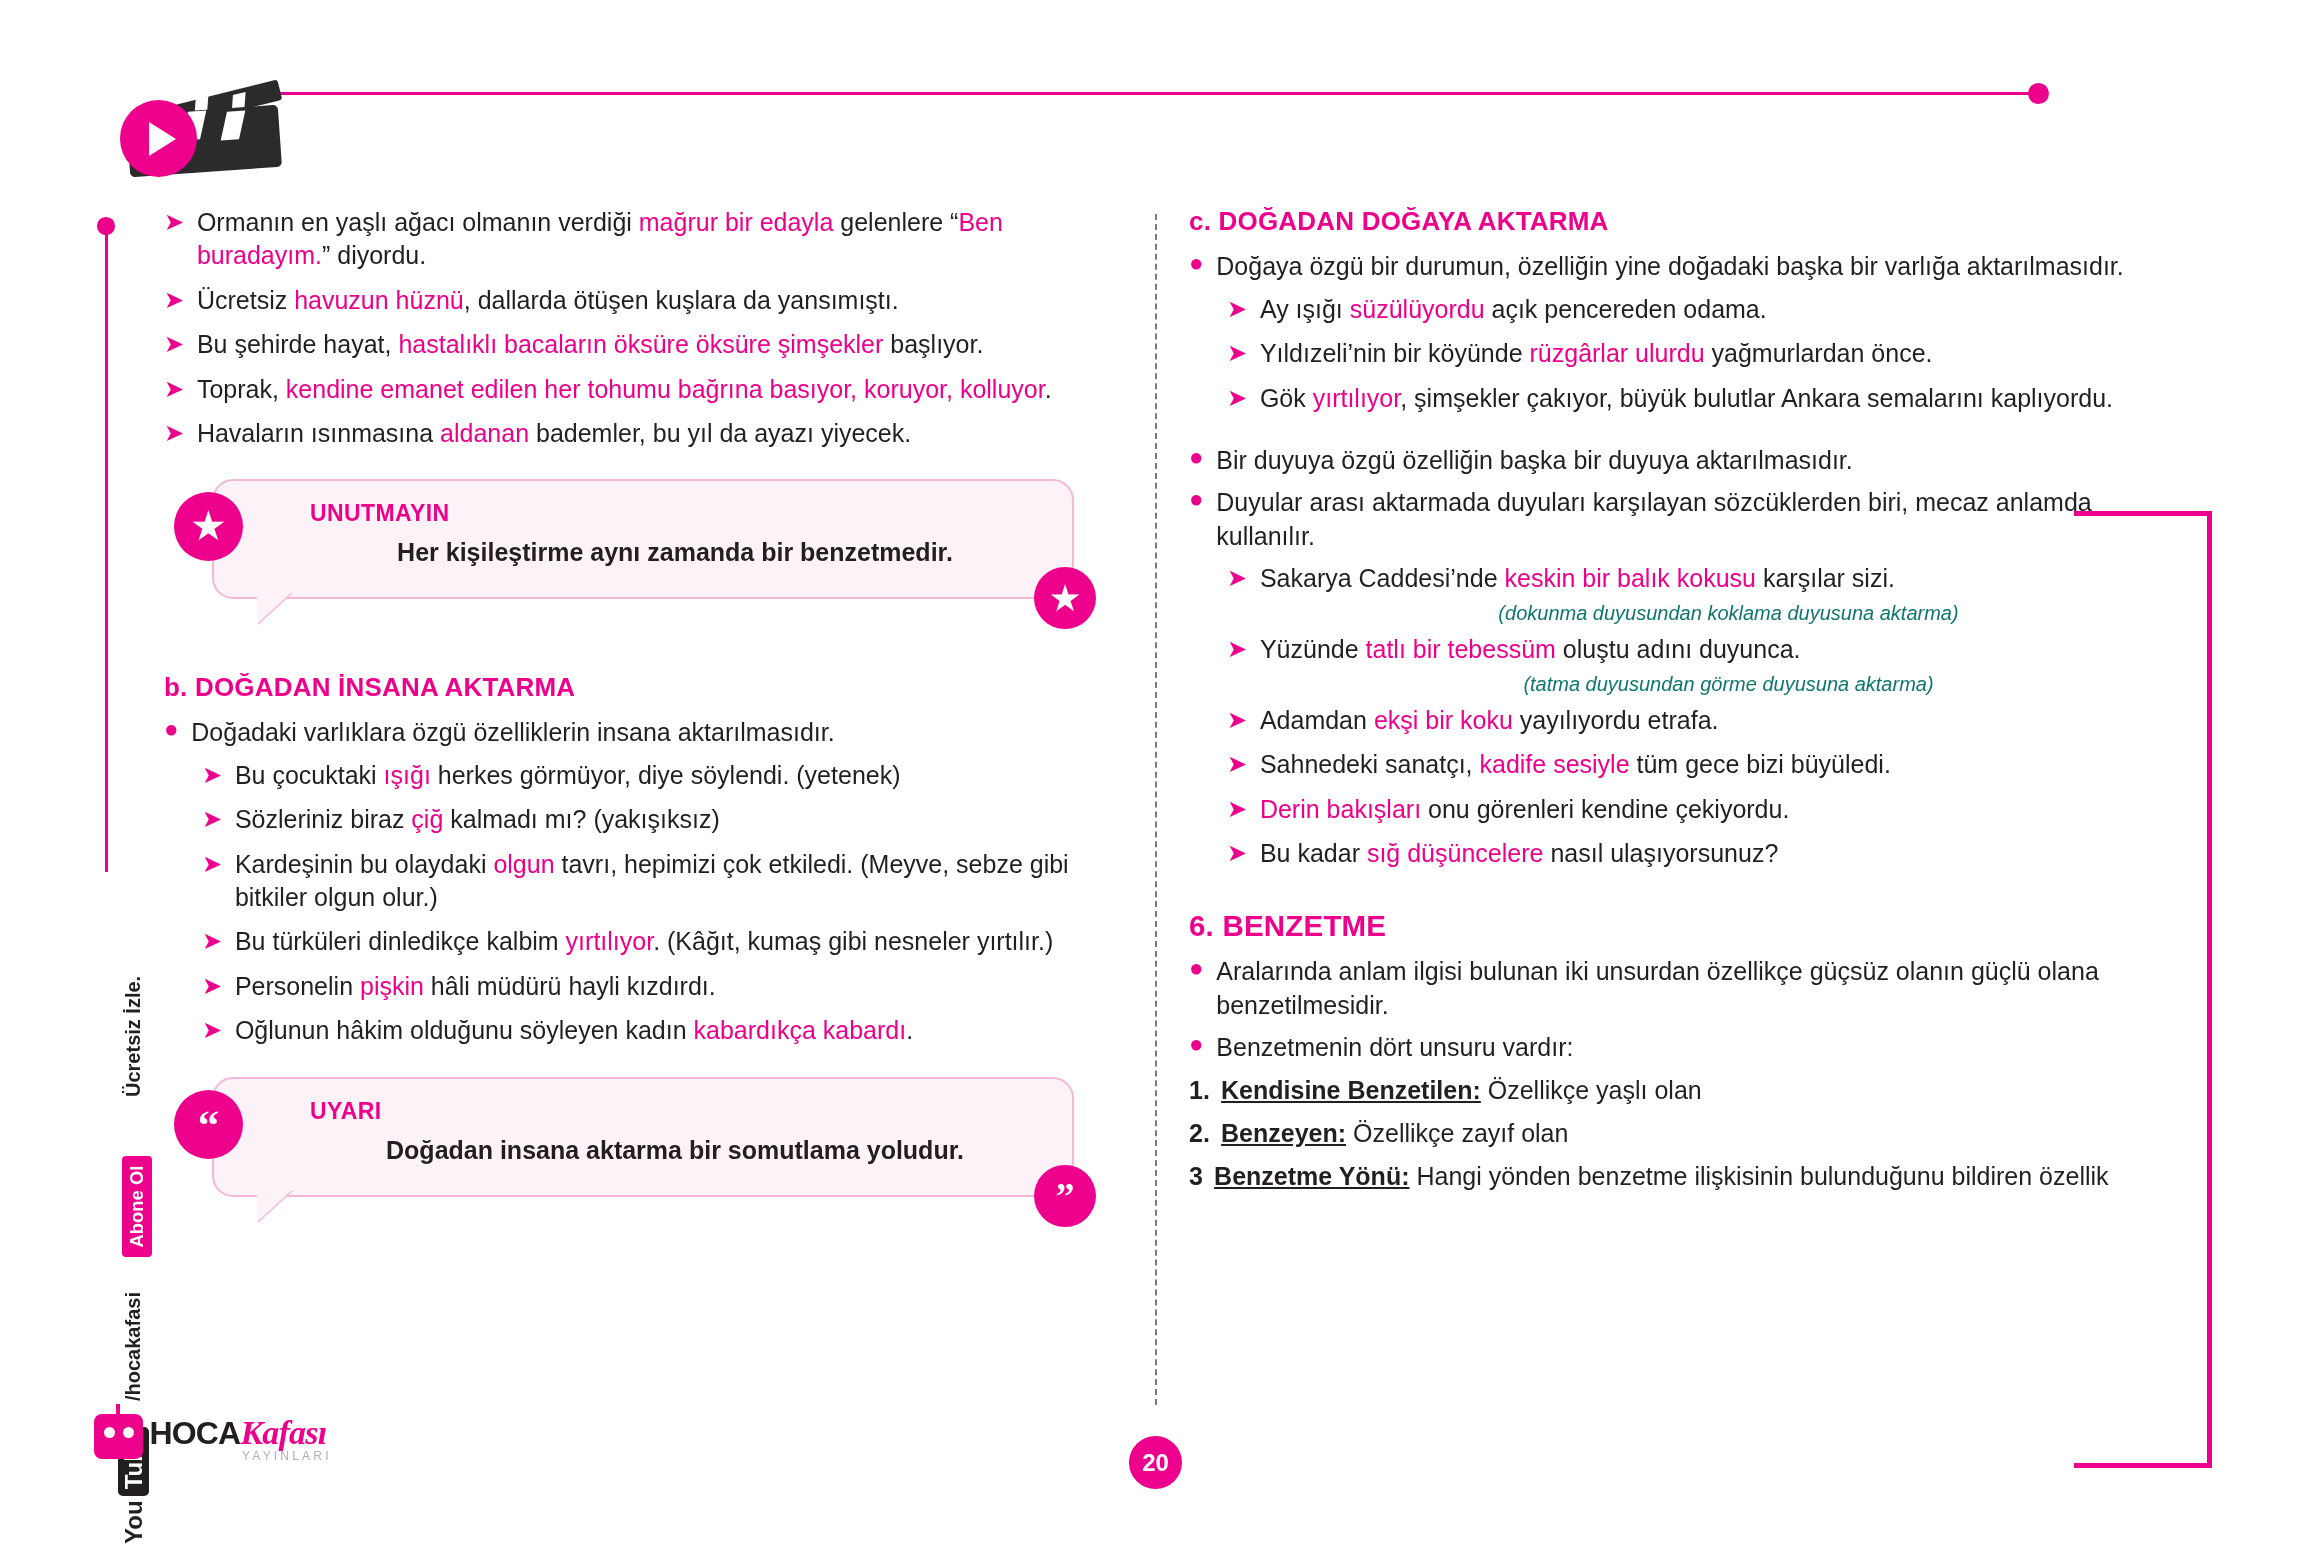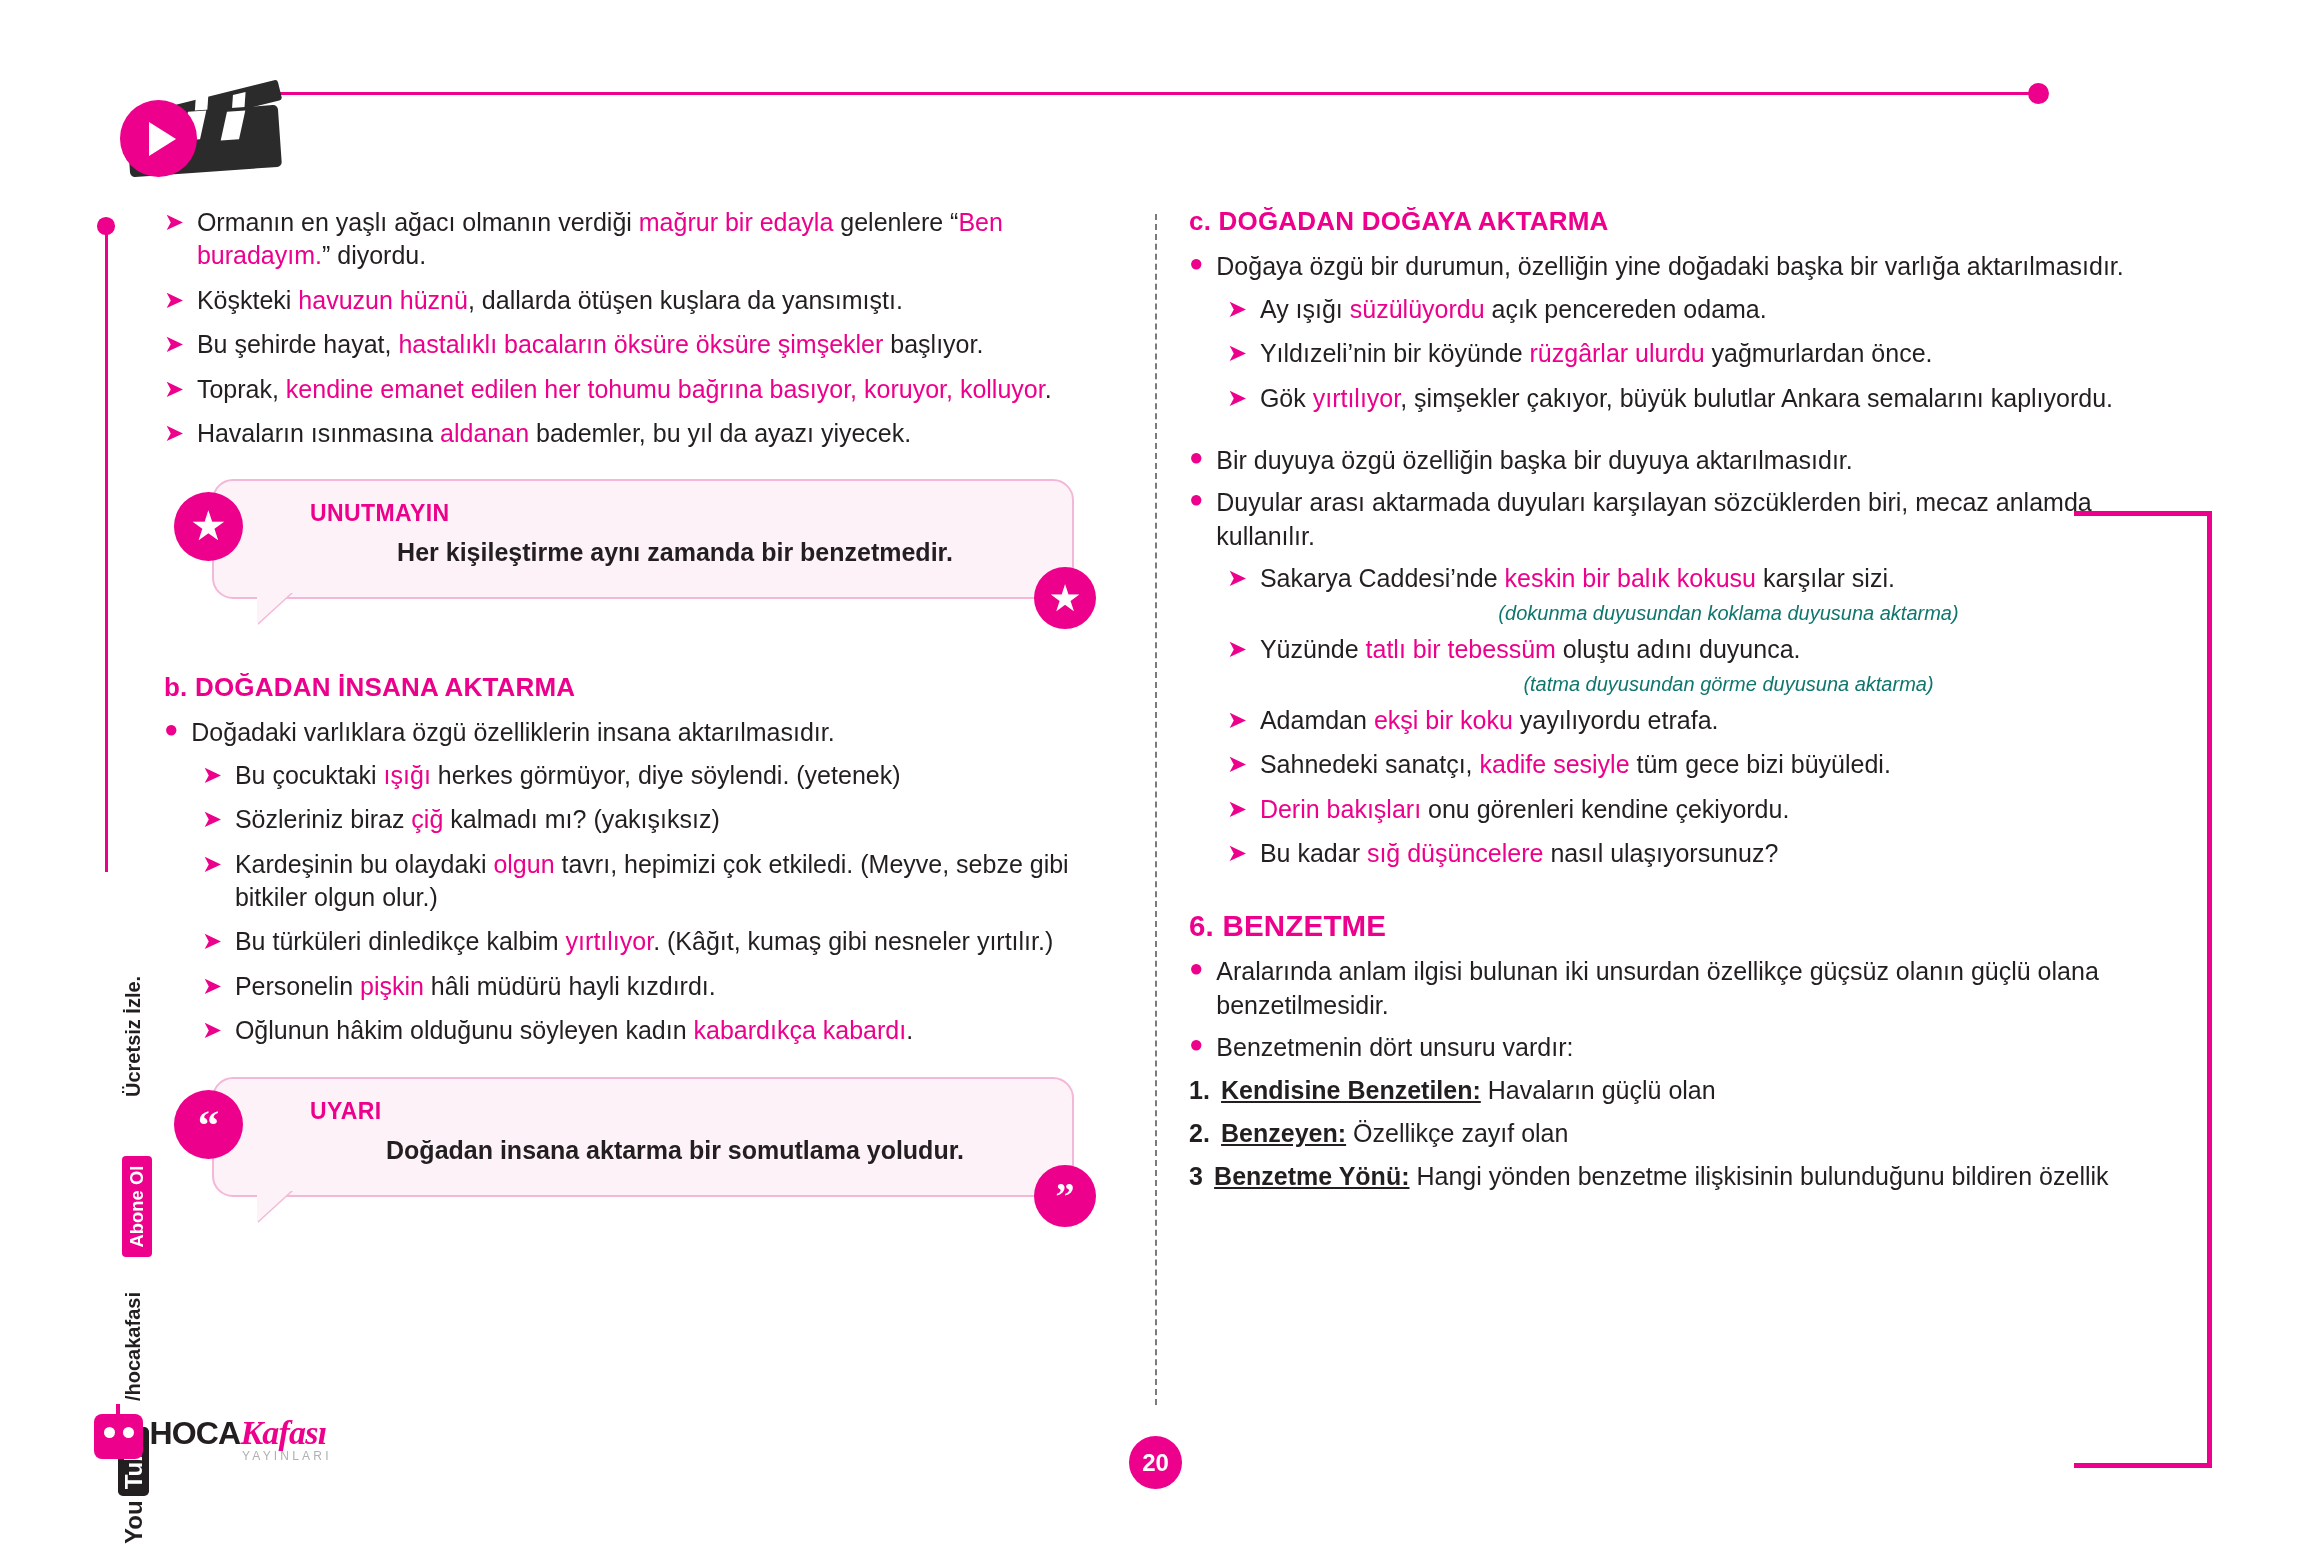--- a/index.html
+++ b/index.html
@@ -488,21 +488,21 @@
   </div>
 
   <div class="col-left">
     <div id="left-top-examples">
         <div class="arrow-item">
           <span class="mk">➤</span>
           <span><span>Ormanın en yaşlı ağacı olmanın verdiği </span><span class="pink">mağrur bir edayla</span><span> gelenlere “</span><span class="pink">Ben buradayım.</span><span>” diyordu.</span></span>
         </div>
         <div class="arrow-item">
           <span class="mk">➤</span>
-          <span><span>Köşkteki </span><span class="pink">havuzun hüznü</span><span>, dallarda ötüşen kuşlara da yansımıştı.</span></span>
+          <span><span>Ücretsiz </span><span class="pink">havuzun hüznü</span><span>, dallarda ötüşen kuşlara da yansımıştı.</span></span>
         </div>
         <div class="arrow-item">
           <span class="mk">➤</span>
           <span><span>Bu şehirde hayat, </span><span class="pink">hastalıklı bacaların öksüre öksüre şimşekler</span><span> başlıyor.</span></span>
         </div>
         <div class="arrow-item">
           <span class="mk">➤</span>
           <span><span>Toprak, </span><span class="pink">kendine emanet edilen her tohumu bağrına basıyor, koruyor, kolluyor</span><span>.</span></span>
         </div>
         <div class="arrow-item">
@@ -631,21 +631,21 @@
       <span class="mk">●</span>
       <span>Aralarında anlam ilgisi bulunan iki unsurdan özellikçe güçsüz olanın güçlü olana benzetilmesidir.</span>
     </div>
     <div class="dot-item">
       <span class="mk">●</span>
       <span>Benzetmenin dört unsuru vardır:</span>
     </div>
     <div id="right-7-items">
         <div class="num-item">
           <span class="mk">1.</span>
-          <span><span class="bold">Kendisine Benzetilen:</span><span> Havaların güçlü olan</span></span>
+          <span><span class="bold">Kendisine Benzetilen:</span><span> Özellikçe yaşlı olan</span></span>
         </div>
         <div class="num-item">
           <span class="mk">2.</span>
           <span><span class="bold">Benzeyen:</span><span> Özellikçe zayıf olan</span></span>
         </div>
         <div class="num-item">
           <span class="mk">3</span>
           <span><span class="bold">Benzetme Yönü:</span><span> Hangi yönden benzetme ilişkisinin bulunduğunu bildiren özellik</span></span>
         </div>
       </div>

